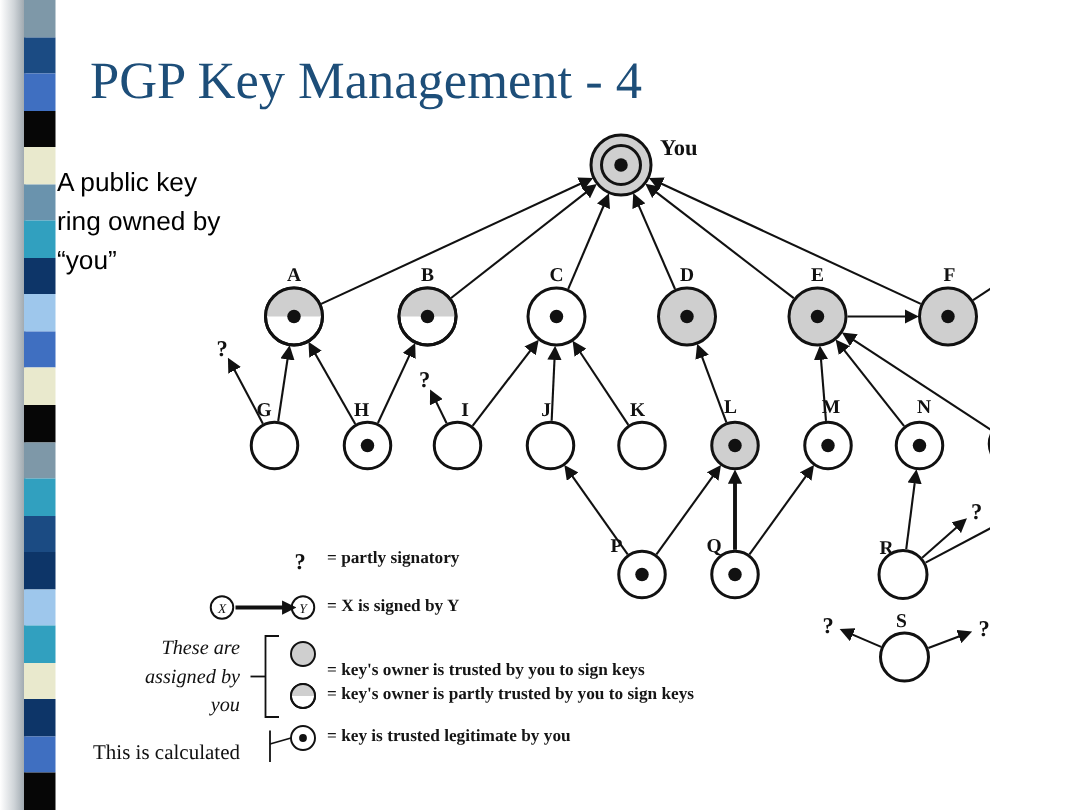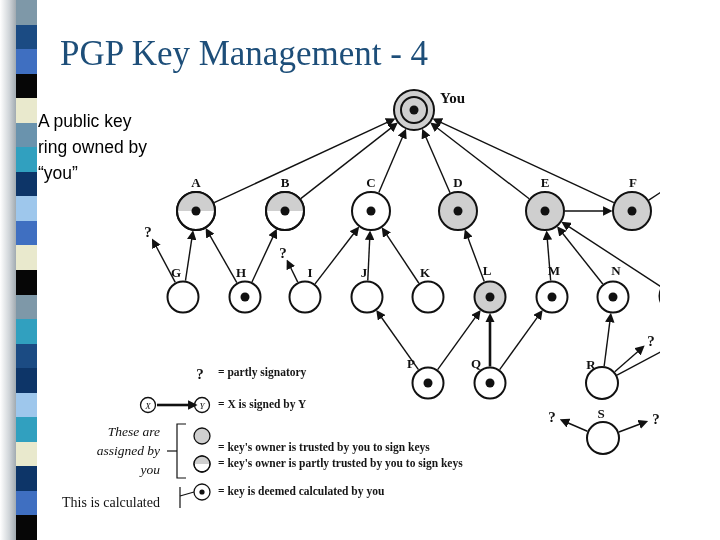--- a/index.html
+++ b/index.html
@@ -243,21 +243,21 @@
       <polyline points="186,424 177,424 177,478 186,478" class="bracket"></polyline>
       <polyline points="167,451 177,451" class="bracket"></polyline>
       <polyline points="180,508 180,487" class="bracket"></polyline>
       <polyline points="180,496 194,492" class="bracket"></polyline>
     </svg>
 
   <div class="legend-text lt-unknown">= partly signatory</div>
   <div class="legend-text lt-signed">= X is signed by Y</div>
   <div class="legend-text lt-trusted">= key's owner is trusted by you to sign keys</div>
   <div class="legend-text lt-partly">= key's owner is partly trusted by you to sign keys</div>
-  <div class="legend-text lt-legit">= key is deemed calculated by you</div>
+  <div class="legend-text lt-legit">= key is trusted legitimate by you</div>
 
   <div class="assigned">
     <span>These are</span>
     <span>assigned by</span>
     <span>you</span>
   </div>
   <div class="calculated">This is calculated</div>
 
   <div class="pagenum">19</div>
 </div>

